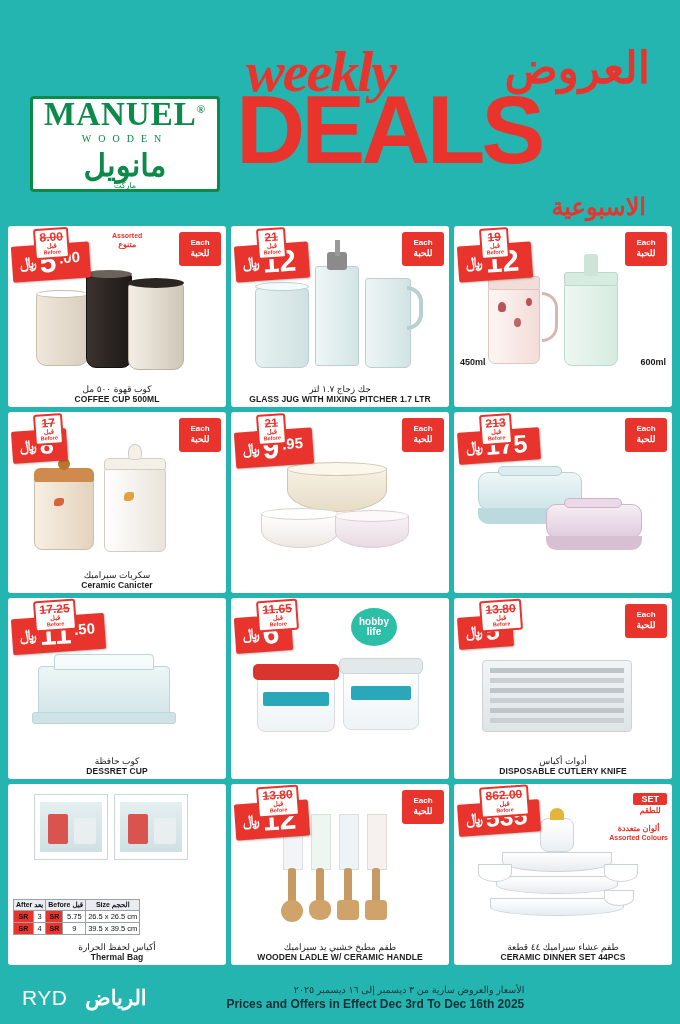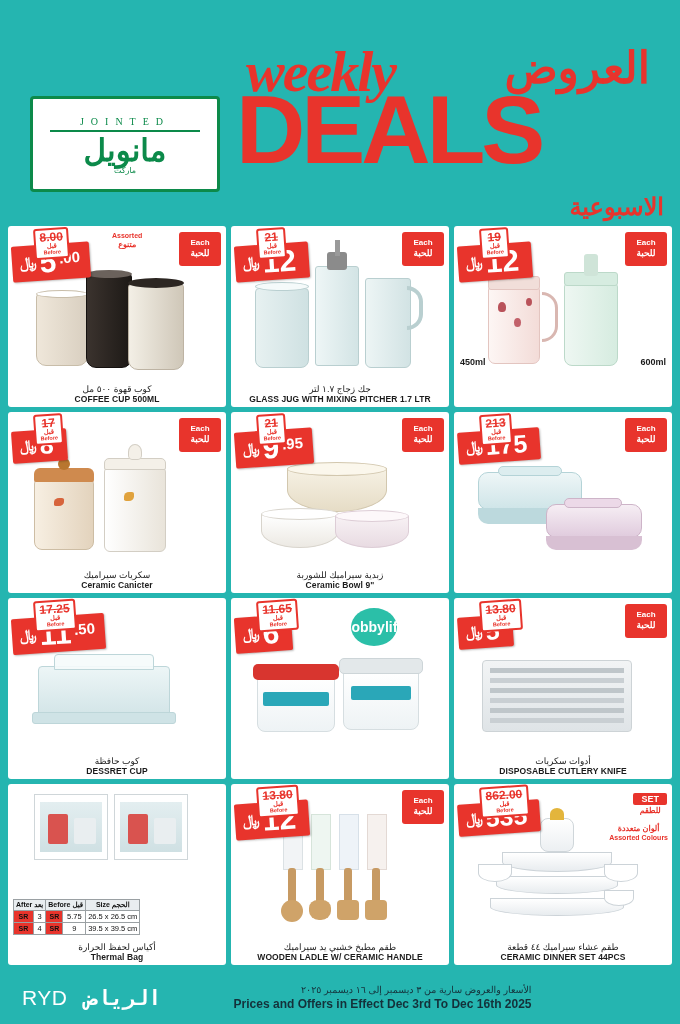--- a/index.html
+++ b/index.html
@@ -64,21 +64,21 @@
     color: #e8342c; letter-spacing: -4px;
     line-height: 1;
     z-index: 2;
   }
   .ar-alorood {
     position: absolute; right: 22px; top: 34px;
     font-size: 44px; font-weight: bold; color: #e8342c;
     direction: rtl; letter-spacing: 2px;
   }
   .ar-weekly {
-    position: absolute; right: 8px; top: 185px;
+    position: absolute; right: 26px; top: 185px;
     font-size: 24px; font-weight: bold; color: #e8342c;
     direction: rtl;
   }
 
   
   .grid {
     position: absolute; left: 8px; right: 8px; top: 226px;
     display: grid;
     grid-template-columns: repeat(3, 1fr);
     grid-auto-rows: 181px;
@@ -180,22 +180,22 @@
     text-align: center; line-height: 1.2; z-index: 6;
   }
   .assorted-top .ar { font-size: 8px; direction: rtl; }
 
   
   .hobby {
     position: absolute; right: 52px; top: 10px;
     width: 46px; height: 38px;
     border-radius: 50%;
     background: #2bbfa8;
-    color: #fff; font-size: 14px; font-weight: bold;
-    display: flex; flex-direction: row;
+    color: #fff; font-size: 10px; font-weight: bold;
+    display: flex; flex-direction: column;
     align-items: center; justify-content: center;
     line-height: 1.05;
     z-index: 4;
   }
   .cup {
     border-radius: 3px 3px 10px 10px;
   }
 
   
   .sizetable {
@@ -214,37 +214,40 @@
 
   
   .footer {
     position: absolute; left: 0; right: 0; bottom: 0;
     height: 52px;
     background: #25b5b0;
     display: flex; align-items: center; justify-content: space-between;
     padding: 0 22px;
   }
   .ryd { font-size: 21px; color: #ffffff; font-weight: normal; letter-spacing: .5px; }
-  .ryd-ar { font-size: 21px; color: #ffffff; font-weight: bold; direction: rtl; font-family: Liberation Mono, monospace; }
+  .ryd-ar { font-size: 21px; color: #ffffff; font-weight: bold; direction: rtl; }
   .footer-mid { text-align: right; line-height: 1.35; }
   .footer-ar { font-size: 9.5px; color: #14313a; direction: rtl; }
   .footer-en { font-size: 12px; color: #14313a; font-weight: bold; }
 
   
   .sh { position: absolute; }
 </style>
 </head>
 <body>
 
 <div class="page">
 
   <div class="header">
 
     <div class="logo-box">
-      <div class="logo-market">JOINTED</div>
+      <div class="logo-manuel">
+        <span>MANUEL</span><span class="logo-reg">®</span>
+      </div>
+      <div class="logo-market">WOODEN</div>
       <div class="logo-rule"></div>
       <div class="logo-ar">مانويل</div>
       <div class="logo-ar-sub">ماركت</div>
     </div>
 
     <div class="deals-word">DEALS</div>
     <div class="weekly-word">weekly</div>
     <div class="ar-alorood">العروض</div>
     <div class="ar-weekly">الاسبوعية</div>
   </div>
@@ -392,24 +395,20 @@
       </div>
       <div class="tag">
         <span class="riyal">﷼</span>
         <span class="price-main">9</span>
         <span class="price-dec">.95</span>
       </div>
       <div class="each">
         <span>Each</span>
         <span class="ar">للحبة</span>
       </div>
-      <div class="caption">
-        <div class="cap-ar">زبدية سيراميك للشوربة</div>
-        <div class="cap-en">Ceramic Bowl 9"</div>
-      </div>
     </div>
 
     <div class="cell">
       <div class="prod-area">
         <div class="sh" style="left:24px;top:54px;width:104px;height:38px;background:linear-gradient(180deg,#eef6f7,#cfe5e8);border:1px solid #b4d3d7;border-radius:10px;"></div>
         <div class="sh" style="left:44px;top:48px;width:64px;height:10px;background:#dcedef;border:1px solid #b4d3d7;border-radius:6px;"></div>
         <div class="sh" style="left:24px;top:90px;width:104px;height:16px;background:#bcd9dd;border-radius:0 0 10px 10px;"></div>
 
         <div class="sh" style="left:92px;top:86px;width:96px;height:34px;background:linear-gradient(180deg,#f6eef4,#e0cbdd);border:1px solid #cdb4c8;border-radius:10px;"></div>
         <div class="sh" style="left:110px;top:80px;width:58px;height:10px;background:#ecd9e8;border:1px solid #cdb4c8;border-radius:6px;"></div>
@@ -496,21 +495,21 @@
       <div class="tag small">
         <span class="riyal">﷼</span>
         <span class="price-main">5</span>
         <span class="price-dec"></span>
       </div>
       <div class="each">
         <span>Each</span>
         <span class="ar">للحبة</span>
       </div>
       <div class="caption">
-        <div class="cap-ar">أدوات سكريات</div>
+        <div class="cap-ar">أدوات أكياس</div>
         <div class="cap-en">DISPOSABLE CUTLERY KNIFE</div>
       </div>
     </div>
 
     <div class="cell">
       <div class="prod-area" style="bottom:76px;top:4px;">
         <div class="sh" style="left:26px;top:6px;width:74px;height:66px;background:#fff;border:1px solid #cfd6d9;"></div>
         <div class="sh" style="left:32px;top:14px;width:62px;height:50px;background:linear-gradient(180deg,#e3eef0,#cfe0e3);"></div>
         <div class="sh" style="left:40px;top:26px;width:20px;height:30px;background:#d9534f;border-radius:2px;"></div>
         <div class="sh" style="left:66px;top:30px;width:22px;height:26px;background:#e9eef0;border-radius:2px;"></div>

